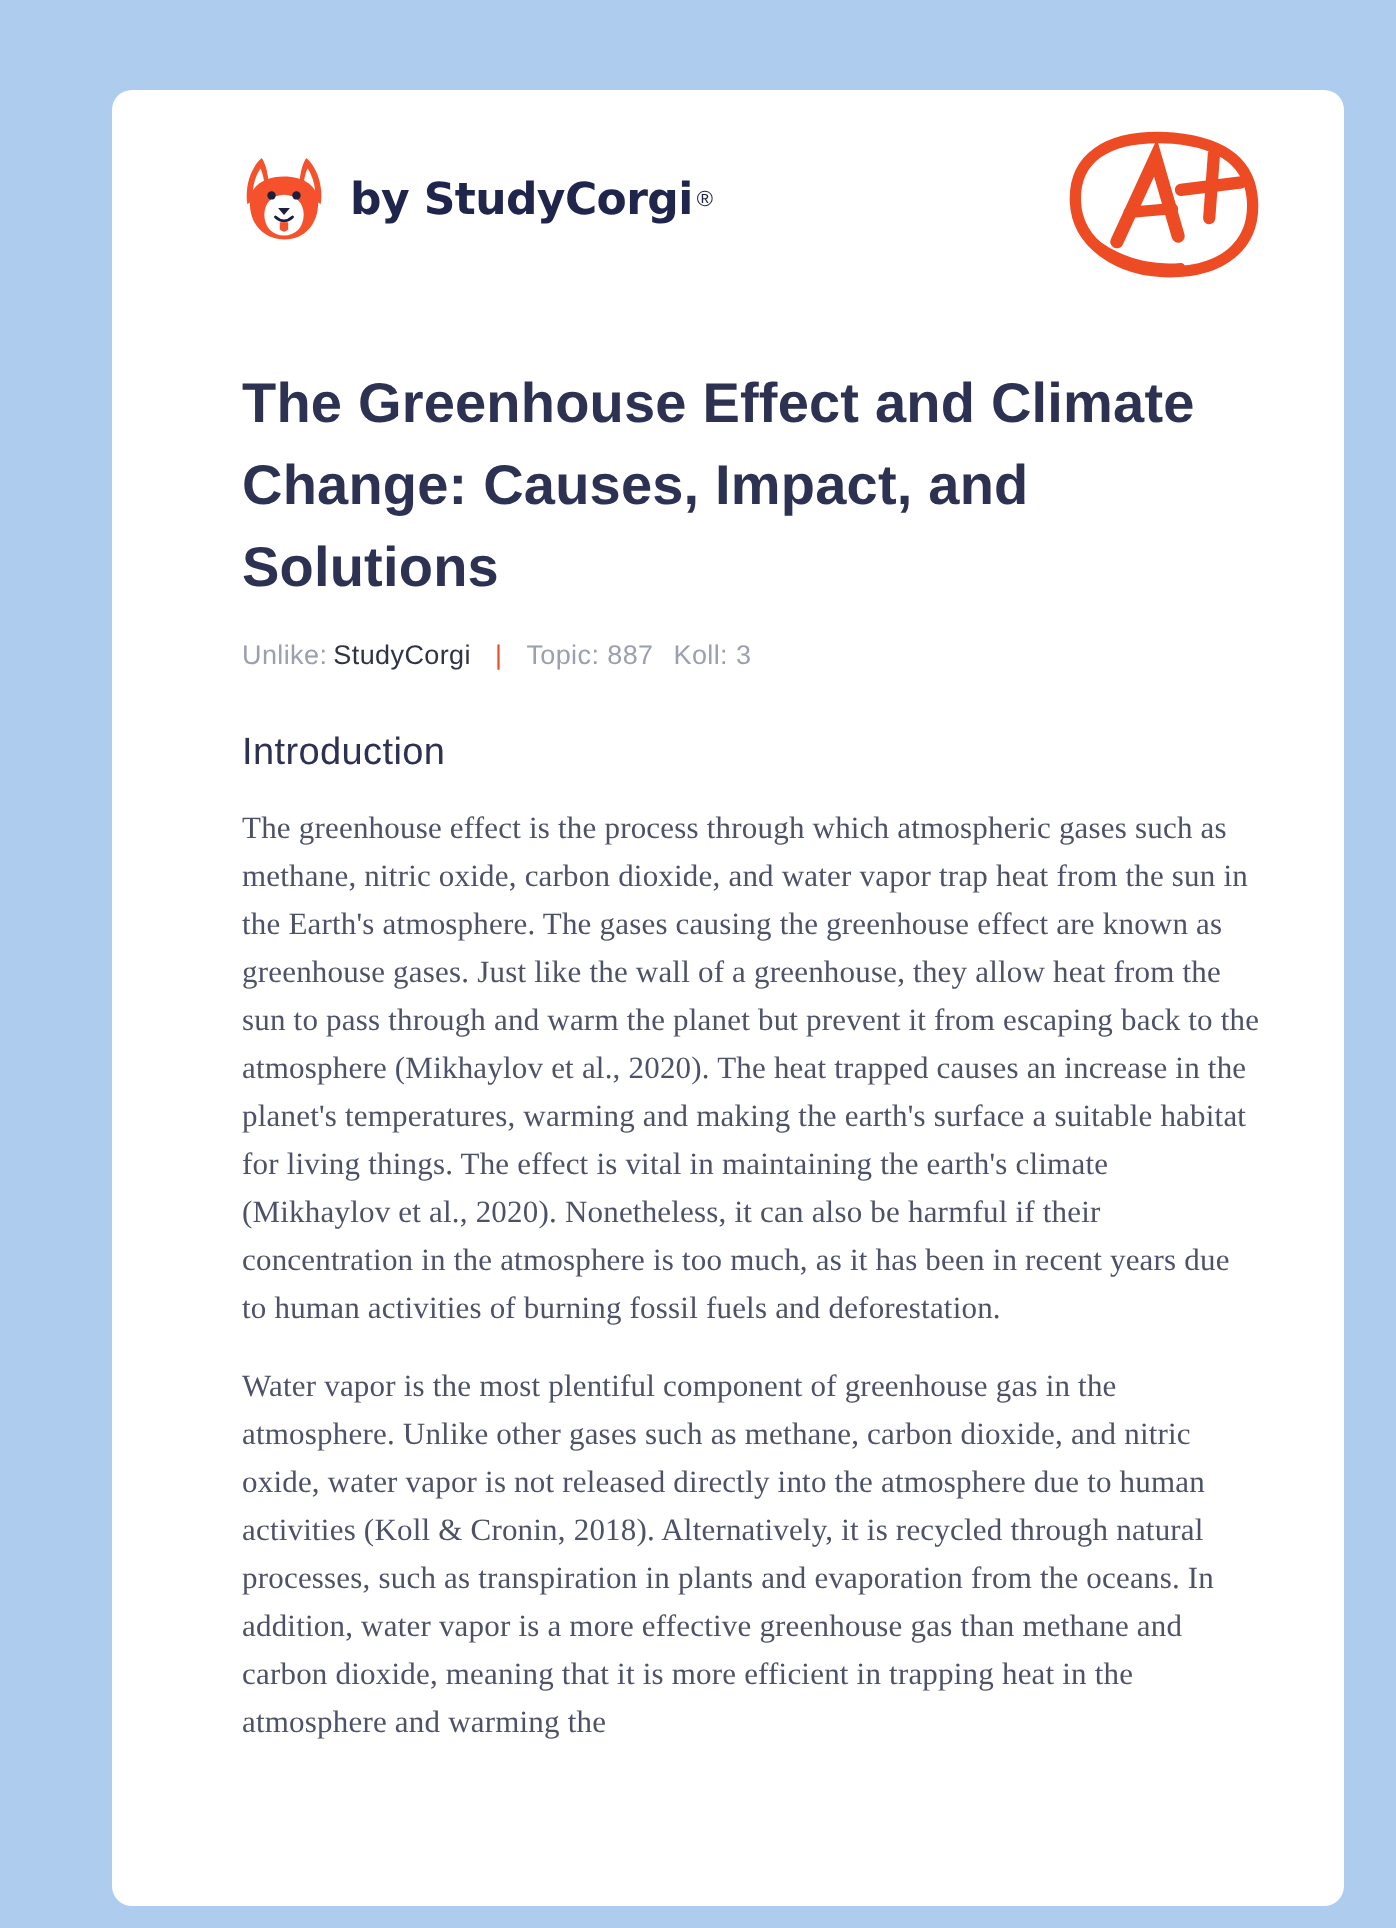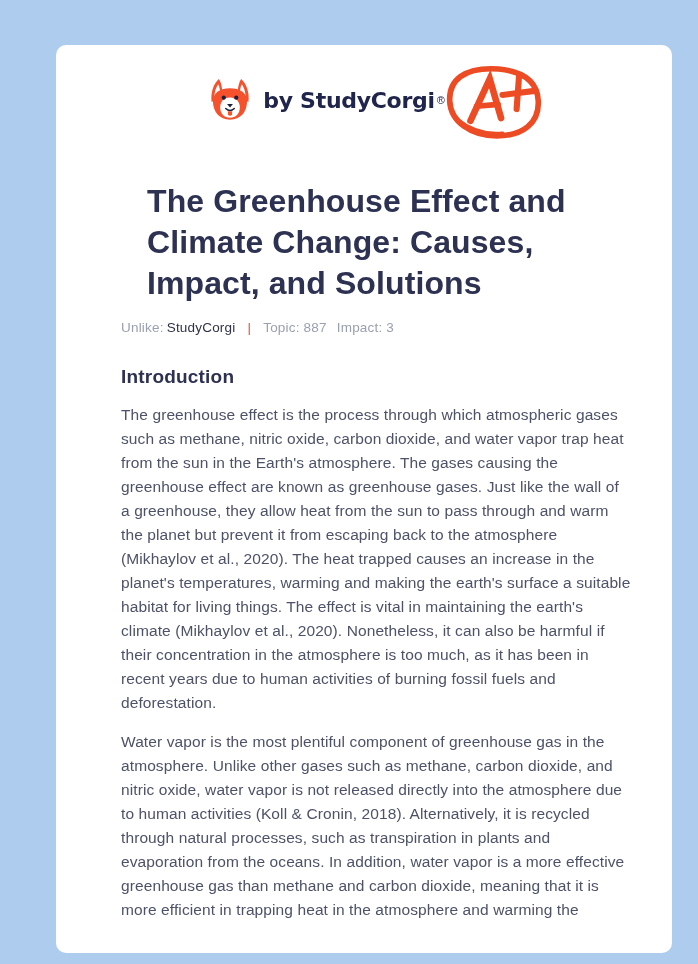--- a/index.html
+++ b/index.html
@@ -15,21 +15,21 @@
     background: #ffffff;
     width: 616px;
     height: 908px;
     margin: 45px 0 0 56px;
     border-radius: 10px;
     padding: 0 41px 0 65px;
     overflow: hidden;
   }
   .header {
     display: flex;
-    justify-content: center;
+    justify-content: space-between;
     align-items: flex-start;
     padding-top: 18px;
     height: 96px;
   }
   .logo {
     display: flex;
     align-items: center;
     margin-top: 14px;
     cursor: pointer;
   }
@@ -51,58 +51,58 @@
   }
   .badge { margin-top: 0; }
   .sr-only {
     position: absolute;
     width: 1px; height: 1px;
     overflow: hidden;
     clip: rect(0 0 0 0);
   }
   h1.title {
     margin-top: 40px;
-    font-size: 32px;
+    font-size: 28px;
     line-height: 41px;
     font-weight: bold;
     color: #2d3152;
     letter-spacing: 0.1px;
     max-width: 515px;
-    margin-left: 26px;
   }
   .meta {
     margin-top: 16px;
     font-size: 13.5px;
     color: #9aa0b0;
     letter-spacing: 0.2px;
   }
   .meta .topic-link {
     color: #2f3345;
     text-decoration: none;
     margin-left: 3px;
   }
   .meta .sep {
     color: #e8502a;
     margin: 0 12px;
   }
   .meta .stat { margin-right: 10px; }
   h2.section-heading {
     margin-top: 31px;
     font-size: 19px;
-    font-weight: bold;
+    font-weight: normal;
     color: #2d3152;
     letter-spacing: 0.2px;
   }
   p.body-text {
     margin-top: 15px;
     font-size: 15.5px;
     line-height: 24px;
     color: #4d5268;
     letter-spacing: 0.1px;
     max-width: 512px;
+    font-family: Liberation Serif, serif;
   }
 </style>
 </head>
 <body>
 
 <div class="page">
   <div class="card">
 
     <div class="header">
       <div class="logo">
@@ -136,21 +136,21 @@
             <path d="M61 33.5 L93 29.5" stroke-width="6.5"></path>
             <path d="M78.5 14.5 L76 48.5" stroke-width="6.5"></path>
           </g>
         </svg>
       </div>
     </div>
 
     <h1 class="title">The Greenhouse Effect and Climate Change: Causes, Impact, and Solutions</h1>
 
     <div class="meta">
-      <span>Unlike:</span><a href="#" class="topic-link">StudyCorgi</a><span class="sep">|</span><span class="stat"><span>Topic:</span> <span>887</span></span><span class="stat"><span>Impact:</span> <span>3</span></span>
+      <span>Unlike:</span><a href="#" class="topic-link">StudyCorgi</a><span class="sep">|</span><span class="stat"><span>Topic:</span> <span>887</span></span><span class="stat"><span>Koll:</span> <span>3</span></span>
     </div>
 
     <h2 class="section-heading">Introduction</h2>
     <p class="body-text">The greenhouse effect is the process through which atmospheric gases such as methane, nitric oxide, carbon dioxide, and water vapor trap heat from the sun in the Earth's atmosphere. The gases causing the greenhouse effect are known as greenhouse gases. Just like the wall of a greenhouse, they allow heat from the sun to pass through and warm the planet but prevent it from escaping back to the atmosphere (Mikhaylov et al., 2020). The heat trapped causes an increase in the planet's temperatures, warming and making the earth's surface a suitable habitat for living things. The effect is vital in maintaining the earth's climate (Mikhaylov et al., 2020). Nonetheless, it can also be harmful if their concentration in the atmosphere is too much, as it has been in recent years due to human activities of burning fossil fuels and deforestation.</p>
 
     <p class="body-text">Water vapor is the most plentiful component of greenhouse gas in the atmosphere. Unlike other gases such as methane, carbon dioxide, and nitric oxide, water vapor is not released directly into the atmosphere due to human activities (Koll &amp; Cronin, 2018). Alternatively, it is recycled through natural processes, such as transpiration in plants and evaporation from the oceans. In addition, water vapor is a more effective greenhouse gas than methane and carbon dioxide, meaning that it is more efficient in trapping heat in the atmosphere and warming the</p>
 
   </div>
 </div>
 

